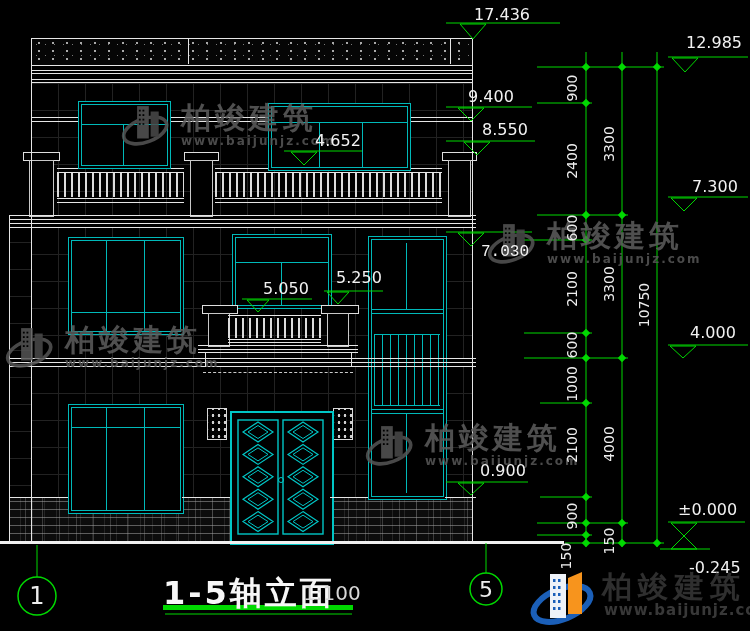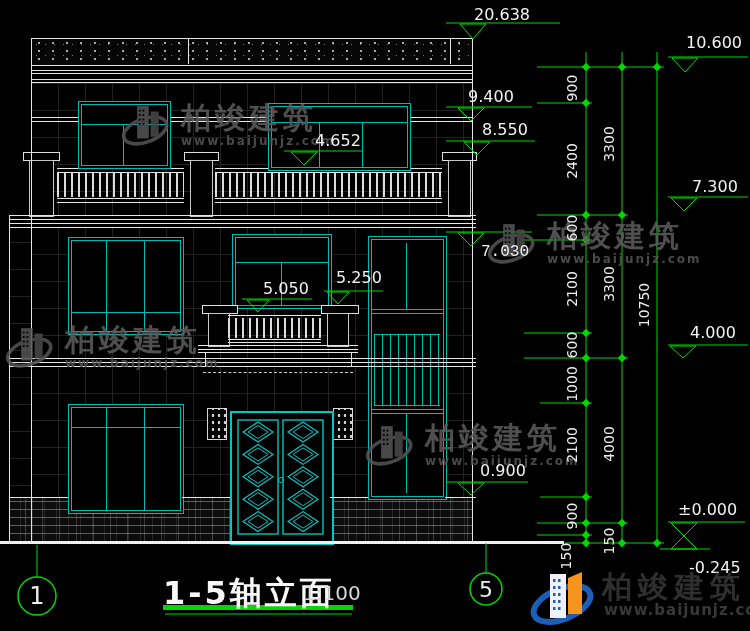--- a/index.html
+++ b/index.html
@@ -329,22 +329,22 @@
           <rect x="21" y="28" width="2" height="2"></rect>
           <rect x="25" y="28" width="2" height="2"></rect>
         </g>
     </svg>
     <div>
         <div class="wm-name">柏竣建筑</div>
          <div class="wm-url">www.baijunjz.com</div>
       </div>
   </div>
 
-  <div class="t elev" style="left:474px;top:5px;">20.638</div>
-  <div class="t elev" style="left:686px;top:33px;">10.600</div>
+  <div class="t elev" style="left:474px;top:5px;">17.436</div>
+  <div class="t elev" style="left:686px;top:33px;">12.985</div>
   <div class="t elev" style="left:468px;top:87px;">9.400</div>
   <div class="t elev" style="left:482px;top:120px;">8.550</div>
   <div class="t elev" style="left:315px;top:131px;">4.652</div>
   <div class="t elev" style="left:692px;top:177px;">7.300</div>
   <div class="t elev" style="left:481px;top:243px;font-family:Liberation Mono, monospace;">7.030</div>
   <div class="t elev" style="left:336px;top:268px;">5.250</div>
   <div class="t elev" style="left:263px;top:279px;text-align:right;">5.050</div>
   <div class="t elev" style="left:690px;top:323px;">4.000</div>
   <div class="t elev" style="left:480px;top:461px;">0.900</div>
   <div class="t elev" style="left:678px;top:500px;">±0.000</div>

